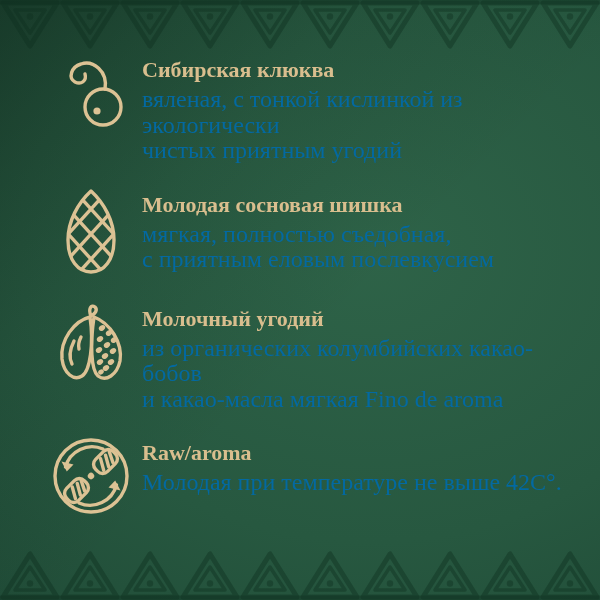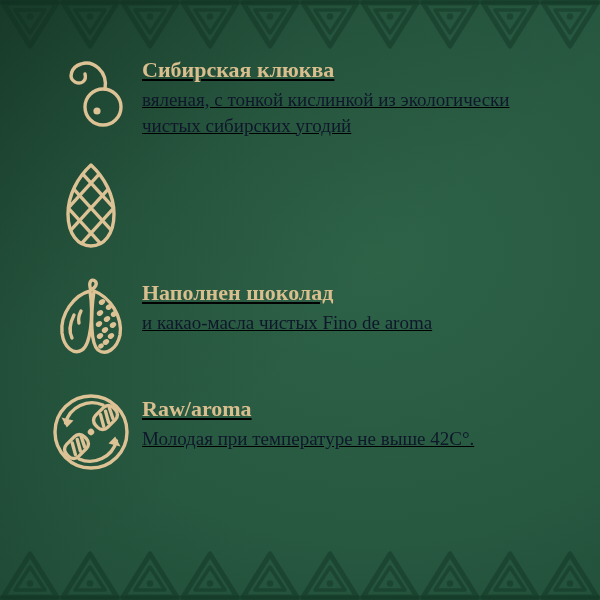--- a/index.html
+++ b/index.html
@@ -12,36 +12,36 @@
       radial-gradient(140% 115% at 62% 42%, #2e6348 0%, #275840 42%, #1f4a36 72%, #163828 100%);
   }
   .pattern {
     position: absolute; left: 0; width: 600px; height: 56px; display: block;
   }
   .pattern.top { top: 0; }
   .pattern.bottom { bottom: 0; transform: scaleY(-1); }
   .list {
     position: absolute; top: 56px; left: 40px; right: 16px;
   }
-  .item { display: flex; align-items: flex-start; margin-bottom: 27px; text-decoration: underline; }
+  .item { display: flex; align-items: flex-start; margin-bottom: 27px; }
   .icon-cell {
     flex: 0 0 102px; width: 102px;
     display: flex; justify-content: center; align-items: flex-start;
     margin-top: -3px;
   }
   .icon-cell svg { display: block; }
   .text-cell { flex: 1; min-width: 0; }
   .title {
     margin: 0 0 3px 0;
     font-size: 22px; font-weight: bold; line-height: 28px;
     color: #d9be8e;
   }
   .line {
-    font-size: 19px; line-height: 25.5px;
-    color: #0f172a;
+    font-size: 24px; line-height: 25.5px;
+    color: #0369a1;
   }
   .gold-stroke { stroke: #dcc294; fill: none; stroke-width: 3.4; stroke-linecap: round; stroke-linejoin: round; }
   .gold-fill { fill: #dcc294; stroke: none; }
 </style>
 </head>
 <body>
 
 <svg class="pattern top" viewBox="0 0 600 56" xmlns="http://www.w3.org/2000/svg">
   <defs>
     <g id="tri" stroke="#0f2f20" stroke-opacity="0.42" fill="none" stroke-linejoin="round">
@@ -83,21 +83,21 @@
     <div class="icon-cell">
       <svg width="80" height="76" viewBox="0 0 80 76">
         <circle class="gold-stroke" cx="52" cy="54" r="18"></circle>
         <circle class="gold-fill" cx="46" cy="58" r="3.6"></circle>
         <path class="gold-stroke" d="M54 36 C 57 18 42 7 30 11 C 20 14 17 25 24 29 C 30 32 36 28 34 21"></path>
       </svg>
     </div>
     <div class="text-cell">
       <h2 class="title">Сибирская клюква</h2>
       <div class="line">вяленая, с тонкой кислинкой из экологически</div>
-      <div class="line">чистых сибирских угодий</div>
+      <div class="line">чистых приятным угодий</div>
     </div>
   </div>
 
   <div class="item">
     <div class="icon-cell">
       <svg width="62" height="90" viewBox="0 0 62 90">
         <defs>
           <clipPath id="coneclip">
             <path d="M31 3 C 44 15 54 33 54 52 C 54 72 44 84 31 84 C 18 84 8 72 8 52 C 8 33 18 15 31 3 Z"></path>
           </clipPath>
@@ -109,20 +109,25 @@
             <path d="M0 80 L62 12"></path>
           <path d="M12 92 L72 26"></path>
             <path d="M24 102 L82 40"></path>
           <path d="M22 -12 L82 52"></path>
             <path d="M10 -2 L72 66"></path>
             <path d="M0 12 L62 80"></path>
           <path d="M-10 26 L50 92"></path>
             <path d="M-20 40 L38 102"></path>
         </g>
       </svg>
+    </div>
+    <div class="text-cell">
+      <h2 class="title">Молодая сосновая шишка</h2>
+      <div class="line">мягкая, полностью съедобная,</div>
+      <div class="line">с приятным еловым послевкусием</div>
     </div>
   </div>
 
   <div class="item">
     <div class="icon-cell">
       <svg width="84" height="92" viewBox="0 0 84 92">
         <path class="gold-stroke" d="M42 14 C 39 7 42 2 46 5 C 49 8 46 12 42 14 Z"></path>
         <path class="gold-stroke" d="M41 15 C 25 19 11 38 13 57 C 15 72 25 79 33 74 C 41 69 45 42 41 15 Z"></path>
         <path class="gold-stroke" d="M25 39 C 21 47 20 56 23 62" stroke-width="3"></path>
         <path class="gold-stroke" d="M32 35 C 30 39 29 43 30 47" stroke-width="3"></path>
@@ -137,22 +142,23 @@
           <ellipse cx="50" cy="48" rx="3.4" ry="2.6" transform="rotate(-35 50 48)"></ellipse>
           <ellipse cx="56" cy="54" rx="3.4" ry="2.6" transform="rotate(-35 56 54)"></ellipse>
           <ellipse cx="62" cy="60" rx="3.4" ry="2.6" transform="rotate(-35 62 60)"></ellipse>
           <ellipse cx="51" cy="60" rx="3.4" ry="2.6" transform="rotate(-35 51 60)"></ellipse>
           <ellipse cx="57" cy="66" rx="3.4" ry="2.6" transform="rotate(-35 57 66)"></ellipse>
           <ellipse cx="52" cy="70" rx="3" ry="2.3" transform="rotate(-35 52 70)"></ellipse>
         </g>
       </svg>
     </div>
     <div class="text-cell">
-      <h2 class="title">Наполнен шоколад</h2>
-      <div class="line">и какао-масла чистых Fino de aroma</div>
+      <h2 class="title">Молочный угодий</h2>
+      <div class="line">из органических колумбийских какао-бобов</div>
+      <div class="line">и какао-масла мягкая Fino de aroma</div>
     </div>
   </div>
 
   <div class="item">
     <div class="icon-cell">
       <svg width="80" height="80" viewBox="0 0 80 80">
         <circle class="gold-stroke" cx="40" cy="40" r="36"></circle>
         <g transform="rotate(-45 40 40)">
           <rect class="gold-stroke" x="7" y="31.5" width="25" height="17" rx="7" stroke-width="3.2"></rect>
           <rect class="gold-stroke" x="48" y="31.5" width="25" height="17" rx="7" stroke-width="3.2"></rect>

